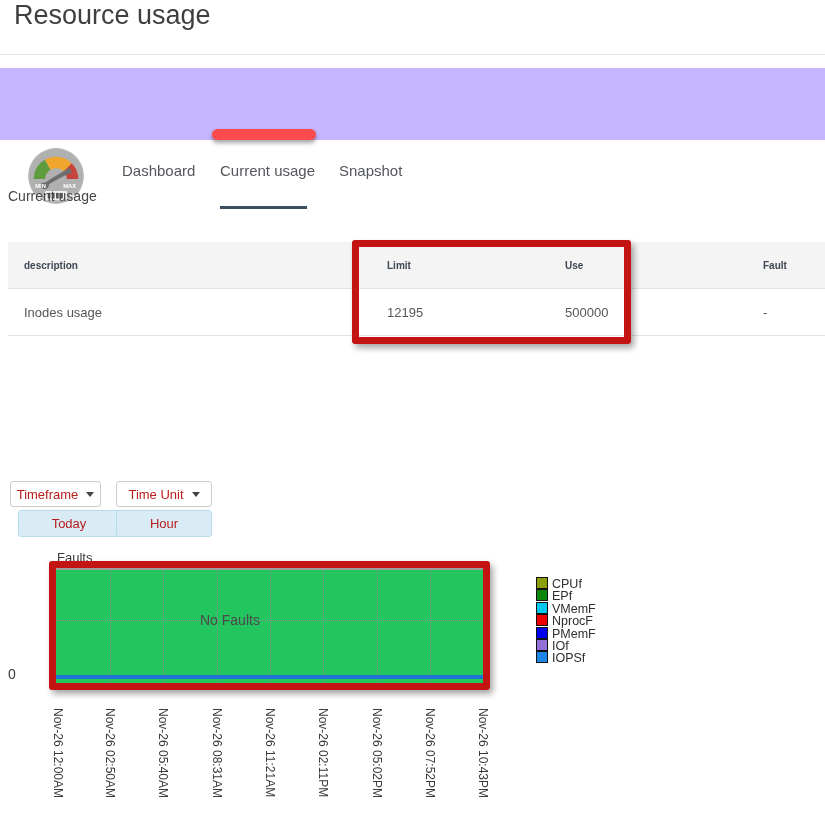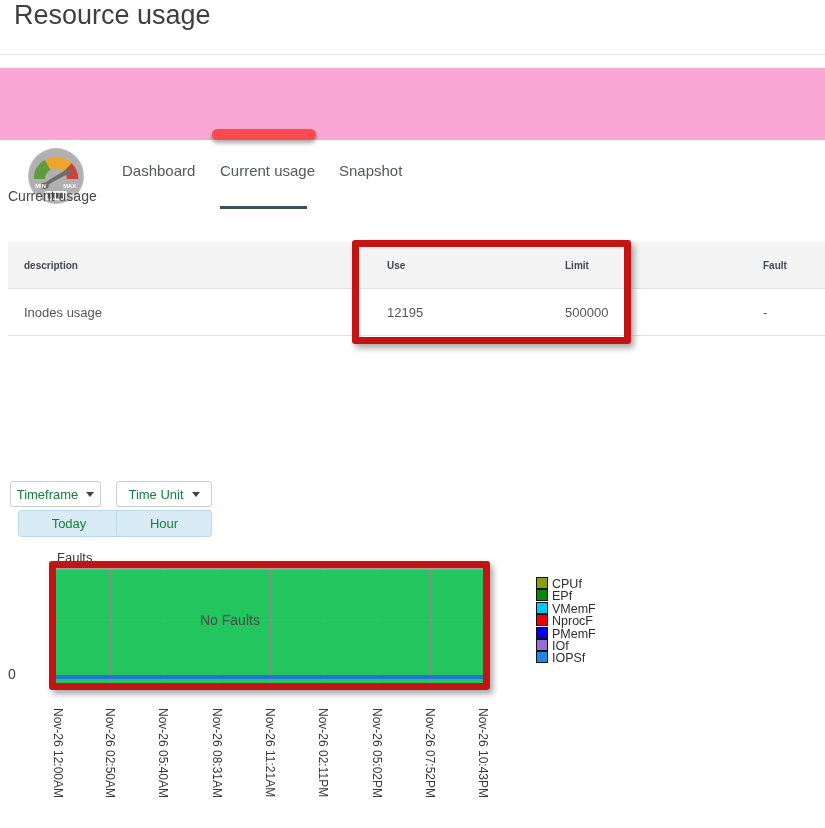--- a/index.html
+++ b/index.html
@@ -7,21 +7,21 @@
     position:relative;width:825px;height:828px;overflow:hidden;
     font-family:"Liberation Sans","DejaVu Sans",sans-serif;color:#444;
   }
   .abs{position:absolute;}
 
   
   .page-title{left:14px;top:0;font-size:27px;font-weight:400;color:#3f3f3f;}
   .title-divider{left:0;top:54px;width:825px;height:0;border-top:1px solid #e8e8e8;}
 
   
-  .navbar{left:0;top:68px;width:825px;height:72px;background:#f9a8d4;}
+  .navbar{left:0;top:68px;width:825px;height:72px;background:#c4b5fd;}
   .gauge{left:27px;top:79px;width:58px;height:58px;}
   .tab{top:94px;font-size:15px;color:#54575c;cursor:pointer;white-space:nowrap;}
   .tab-dashboard{left:122px;}
   .tab-current{left:220px;}
   .tab-snapshot{left:339px;}
   .tab-underline{left:220px;top:138px;width:87px;height:3px;background:#3b4d5e;}
   .tab-marker{left:212px;top:129px;width:104px;height:11px;border-radius:6px;
     background:#f94b4e;box-shadow:0 3px 4px rgba(0,0,0,.35);}
 
   
@@ -34,21 +34,21 @@
   .tbl-body{background:#fff;border-bottom:1px solid #e3e3e3;font-size:13px;color:#565656;}
   .cell-desc{padding-left:16px;}
 
   
   .hl-box{border:7px solid #c41313;border-radius:3px;box-shadow:3px 4px 6px rgba(0,0,0,.35);background:transparent;}
   .hl-table{left:352px;top:240px;width:265px;height:90px;}
   .hl-chart{left:49px;top:561px;width:427px;height:115px;}
 
   
   .btn{position:absolute;display:flex;align-items:center;justify-content:center;
-    height:26px;font-size:13px;color:#15803d;border-radius:3px;cursor:pointer;box-sizing:border-box;}
+    height:26px;font-size:13px;color:#b91c1c;border-radius:3px;cursor:pointer;box-sizing:border-box;}
   .btn-dd{background:#fff;border:1px solid #cccccc;}
   .btn-val{background:#d9ecf6;border:1px solid #b9dcec;height:27px;}
   .btn-timeframe{left:10px;top:481px;width:91px;}
   .btn-timeunit{left:116px;top:481px;width:96px;}
   .btn-today{left:18px;top:510px;width:102px;}
   .btn-hour{left:116px;top:510px;width:96px;text-align:center;}
   .caret{display:inline-block;width:0;height:0;border-left:4px solid transparent;
     border-right:4px solid transparent;border-top:5px solid #444;margin-left:8px;}
 
   
@@ -101,22 +101,22 @@
   <div class="abs tab tab-snapshot">Snapshot</div>
   <div class="abs tab-underline"></div>
 </div>
 <div class="abs tab-marker" style="background-color: rgb(249, 75, 78);"></div>
 
 <div class="abs section-heading">Current usage</div>
 
 <div class="abs usage-table">
   <div class="tbl-row tbl-head">
     <div class="cell-desc">description</div>
+    <div>Limit</div>
     <div>Use</div>
-    <div>Limit</div>
     <div>Fault</div>
   </div>
   <div class="tbl-row tbl-body">
     <div class="cell-desc">Inodes usage</div>
     <div>12195</div>
     <div>500000</div>
     <div>-</div>
   </div>
 </div>
 <div class="abs hl-box hl-table" style="border-color: rgb(196, 19, 19);"></div>

